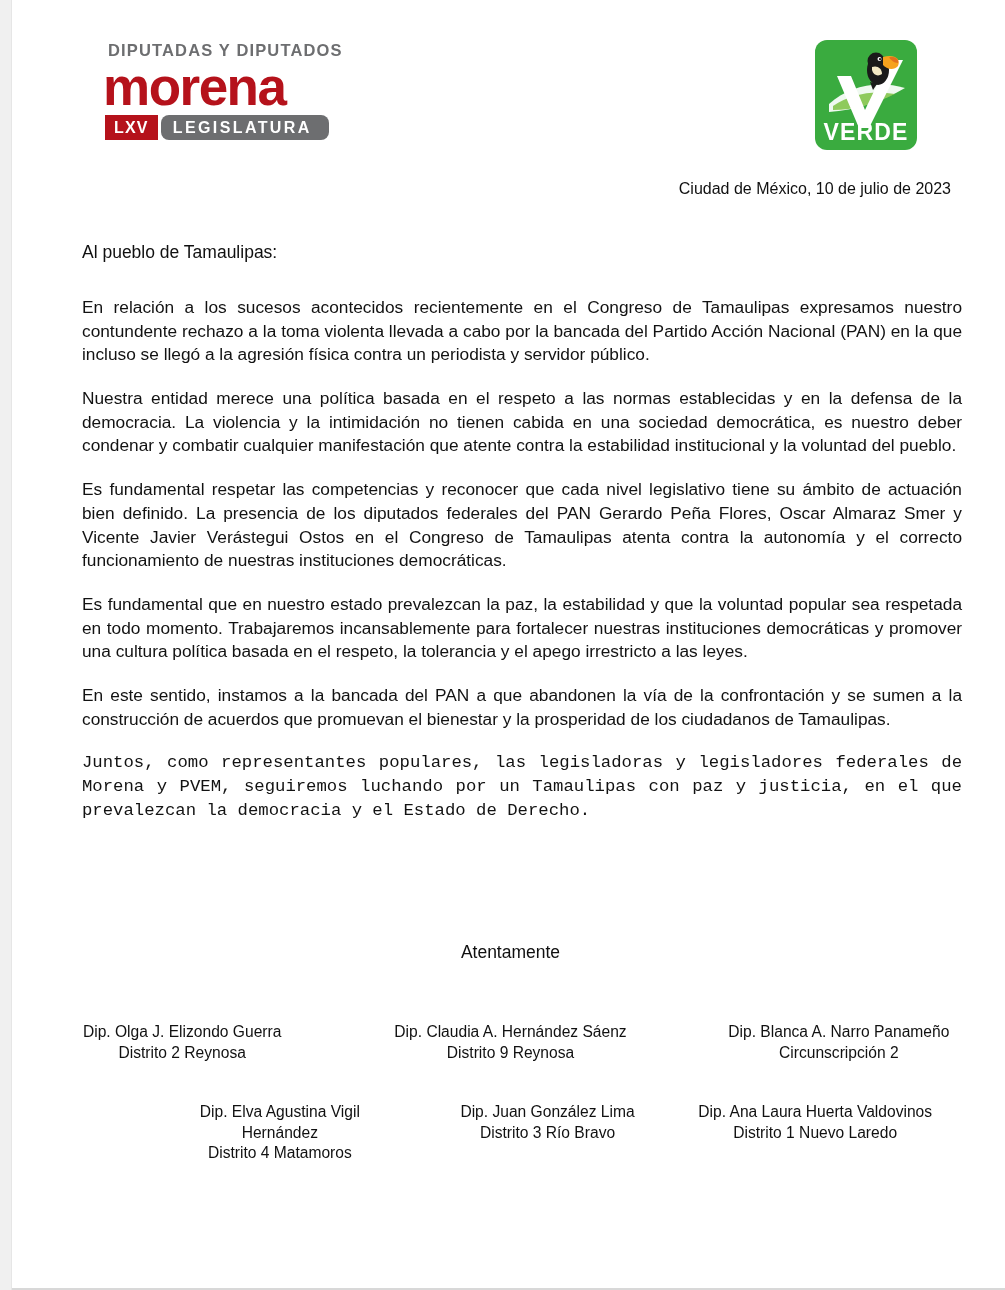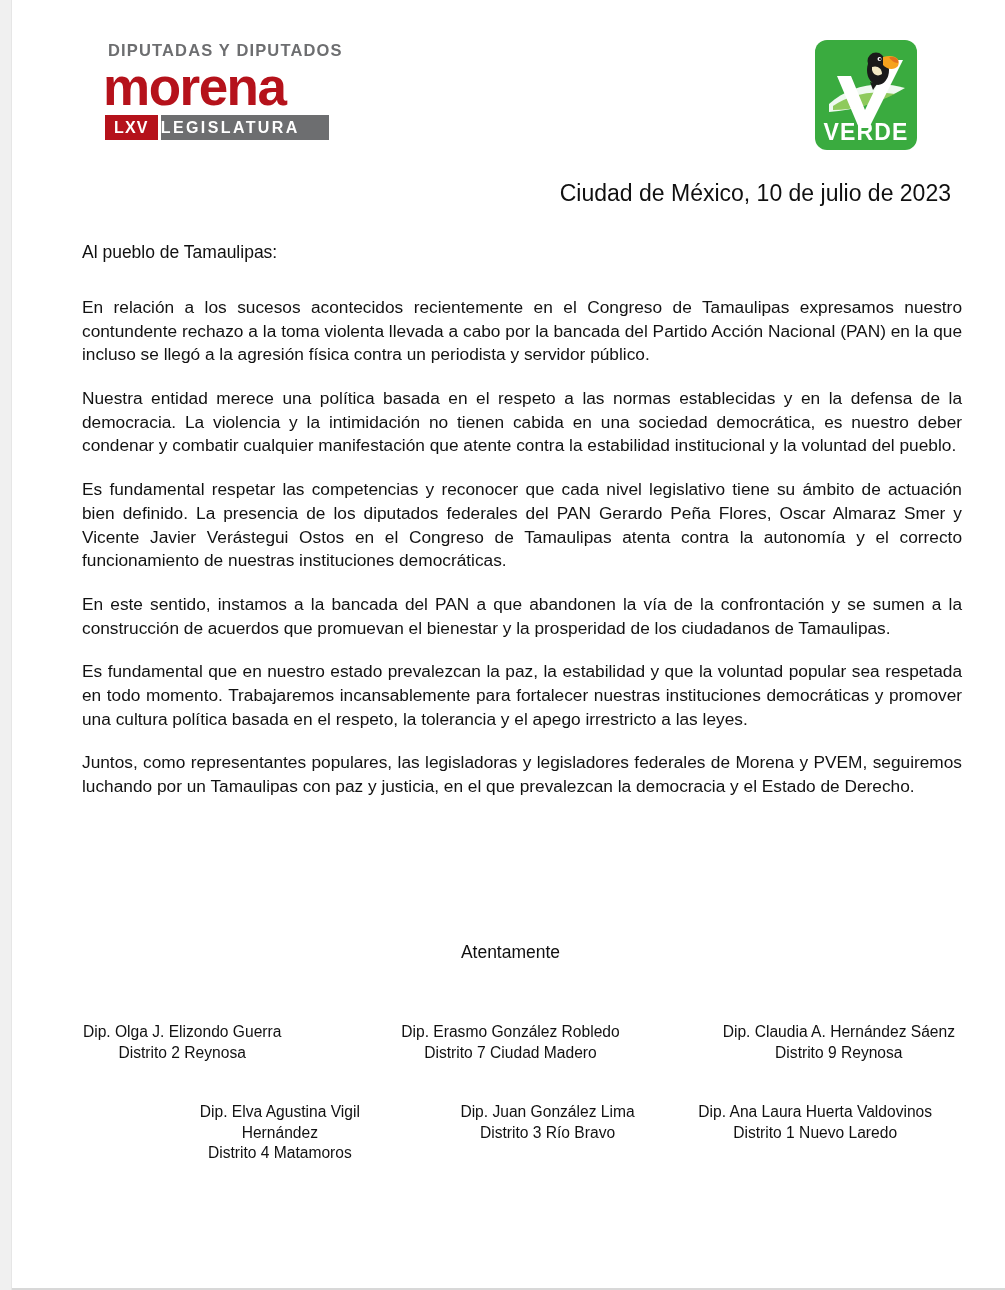--- a/index.html
+++ b/index.html
@@ -86,45 +86,46 @@
     display: flex;
     align-items: center;
     justify-content: center;
   }
   .legis {
     background: #6d6e70;
     color: #ffffff;
     font-size: 16px;
     font-weight: bold;
     letter-spacing: 2.4px;
-    padding: 0 10px 0 0;
+    padding: 0 10px 0 12px;
     margin-left: 3px;
     flex: 1;
     display: flex;
     align-items: center;
+    border-radius: 8px;
   }
 
   .pvem-logo {
     position: absolute;
     right: 92px;
     top: 40px;
     width: 102px;
     height: 110px;
     background: #3aab3f;
     border-radius: 12px;
     text-decoration: underline;
   }
   .pvem-logo svg { display: block; }
 
   
   .date-line {
     position: absolute;
     right: 58px;
     top: 180px;
-    font-size: 23px;
+    font-size: 16px;
     color: #101010;
   }
   .salutation {
     position: absolute;
     left: 70px;
     top: 242px;
     font-size: 17.5px;
     color: #101010;
   }
   .body-text {
@@ -134,21 +135,21 @@
     width: 880px;
   }
   .body-text p {
     margin: 0 0 20px 0;
     font-size: 17.3px;
     line-height: 1.37;
     color: #121212;
     text-align: justify;
     text-justify: inter-word;
   }
-  .body-text p:last-child { margin-bottom: 0; }
+  .body-text p:last-child { margin-bottom: 0; font-family: Liberation Mono, monospace; }
 
   .closing {
     position: absolute;
     left: 0;
     top: 942px;
     width: 100%;
     text-align: center;
     font-size: 17.5px;
     color: #101010;
   }
@@ -218,40 +219,40 @@
     </div>
 
     <div class="date-line">Ciudad de México, 10 de julio de 2023</div>
 
     <div class="salutation">Al pueblo de Tamaulipas:</div>
 
     <div class="body-text">
       <p>En relación a los sucesos acontecidos recientemente en el Congreso de Tamaulipas expresamos nuestro contundente rechazo a la toma violenta llevada a cabo por la bancada del Partido Acción Nacional (PAN) en la que incluso se llegó a la agresión física contra un periodista y servidor público.</p>
       <p>Nuestra entidad merece una política basada en el respeto a las normas establecidas y en la defensa de la democracia. La violencia y la intimidación no tienen cabida en una sociedad democrática,  es nuestro deber condenar y combatir cualquier manifestación que atente contra la estabilidad institucional y la voluntad del pueblo.</p>
       <p>Es fundamental respetar las competencias y reconocer que cada nivel legislativo tiene su ámbito de actuación bien definido. La presencia de los diputados federales del PAN Gerardo Peña Flores, Oscar Almaraz Smer y Vicente Javier Verástegui Ostos en el Congreso de Tamaulipas atenta contra la autonomía y el correcto funcionamiento de nuestras instituciones democráticas.</p>
+      <p>Es fundamental que en nuestro estado prevalezcan la paz, la estabilidad y que la voluntad popular sea respetada en todo momento. Trabajaremos incansablemente para fortalecer nuestras instituciones democráticas y promover una cultura política basada en el respeto, la tolerancia y el apego irrestricto a las leyes.</p>
       <p>En este sentido, instamos a la bancada del PAN a que abandonen la vía de la confrontación y se sumen a la construcción de acuerdos que promuevan el bienestar y la prosperidad de los ciudadanos de Tamaulipas.</p>
-      <p>Es fundamental que en nuestro estado prevalezcan la paz, la estabilidad y que la voluntad popular sea respetada en todo momento. Trabajaremos incansablemente para fortalecer nuestras instituciones democráticas y promover una cultura política basada en el respeto, la tolerancia y el apego irrestricto a las leyes.</p>
       <p>Juntos, como representantes populares, las legisladoras y legisladores federales de Morena y PVEM, seguiremos luchando por un Tamaulipas con paz y justicia, en el que prevalezcan la democracia y el Estado de Derecho.</p>
     </div>
 
     <div class="closing">Atentamente</div>
 
     <div class="sig-row sig-row-1">
       <div class="sig-cell">
         <span class="sig-name">Dip. Olga J. Elizondo Guerra</span>
         <span class="sig-district">Distrito 2 Reynosa</span>
       </div>
       <div class="sig-cell">
-        <span class="sig-name">Dip. Erasmo González Robledo</span>
-        <span class="sig-district">Distrito 7 Ciudad Madero</span>
-      </div>
-      <div class="sig-cell">
         <span class="sig-name">Dip. Claudia A. Hernández Sáenz</span>
         <span class="sig-district">Distrito 9 Reynosa</span>
       </div>
+      <div class="sig-cell">
+        <span class="sig-name">Dip. Blanca A. Narro Panameño</span>
+        <span class="sig-district">Circunscripción 2</span>
+      </div>
     </div>
 
     <div class="sig-row sig-row-2">
       <div class="sig-cell">
         <span class="sig-name">Dip. Elva Agustina Vigil Hernández</span>
         <span class="sig-district">Distrito 4 Matamoros</span>
       </div>
       <div class="sig-cell">
         <span class="sig-name">Dip. Juan González Lima</span>
         <span class="sig-district">Distrito 3 Río Bravo</span>

